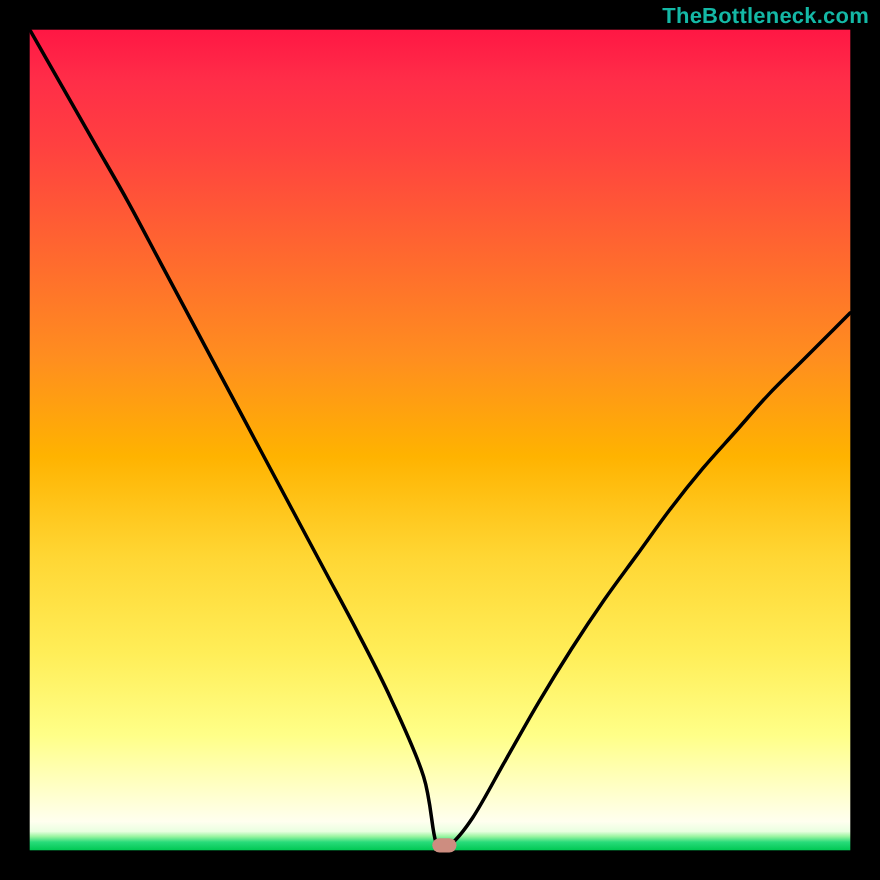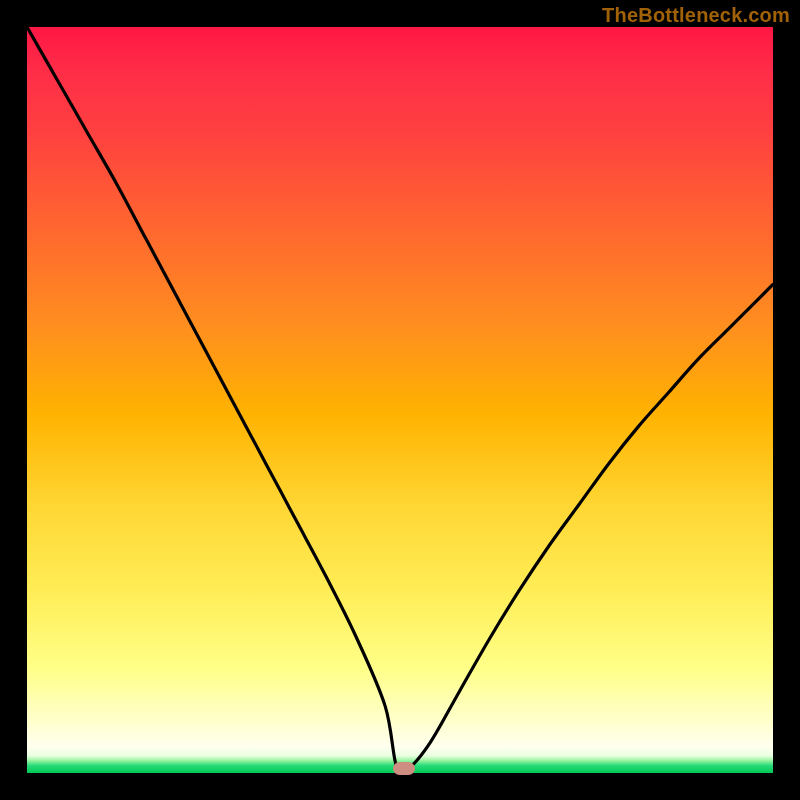--- a/index.html
+++ b/index.html
@@ -44,21 +44,21 @@
       #00c853 100%
     );
   }
   .watermark {
     position: absolute;
     top: 4px;
     right: 10px;
     font-family: Arial, Helvetica, sans-serif;
     font-size: 20px;
     font-weight: 600;
-    color: #a16207;
+    color: #14b8a6;
     letter-spacing: 0.2px;
   }
   svg.curve {
     position: absolute;
     left: 0;
     top: 0;
     width: 746px;
     height: 746px;
     overflow: visible;
   }

